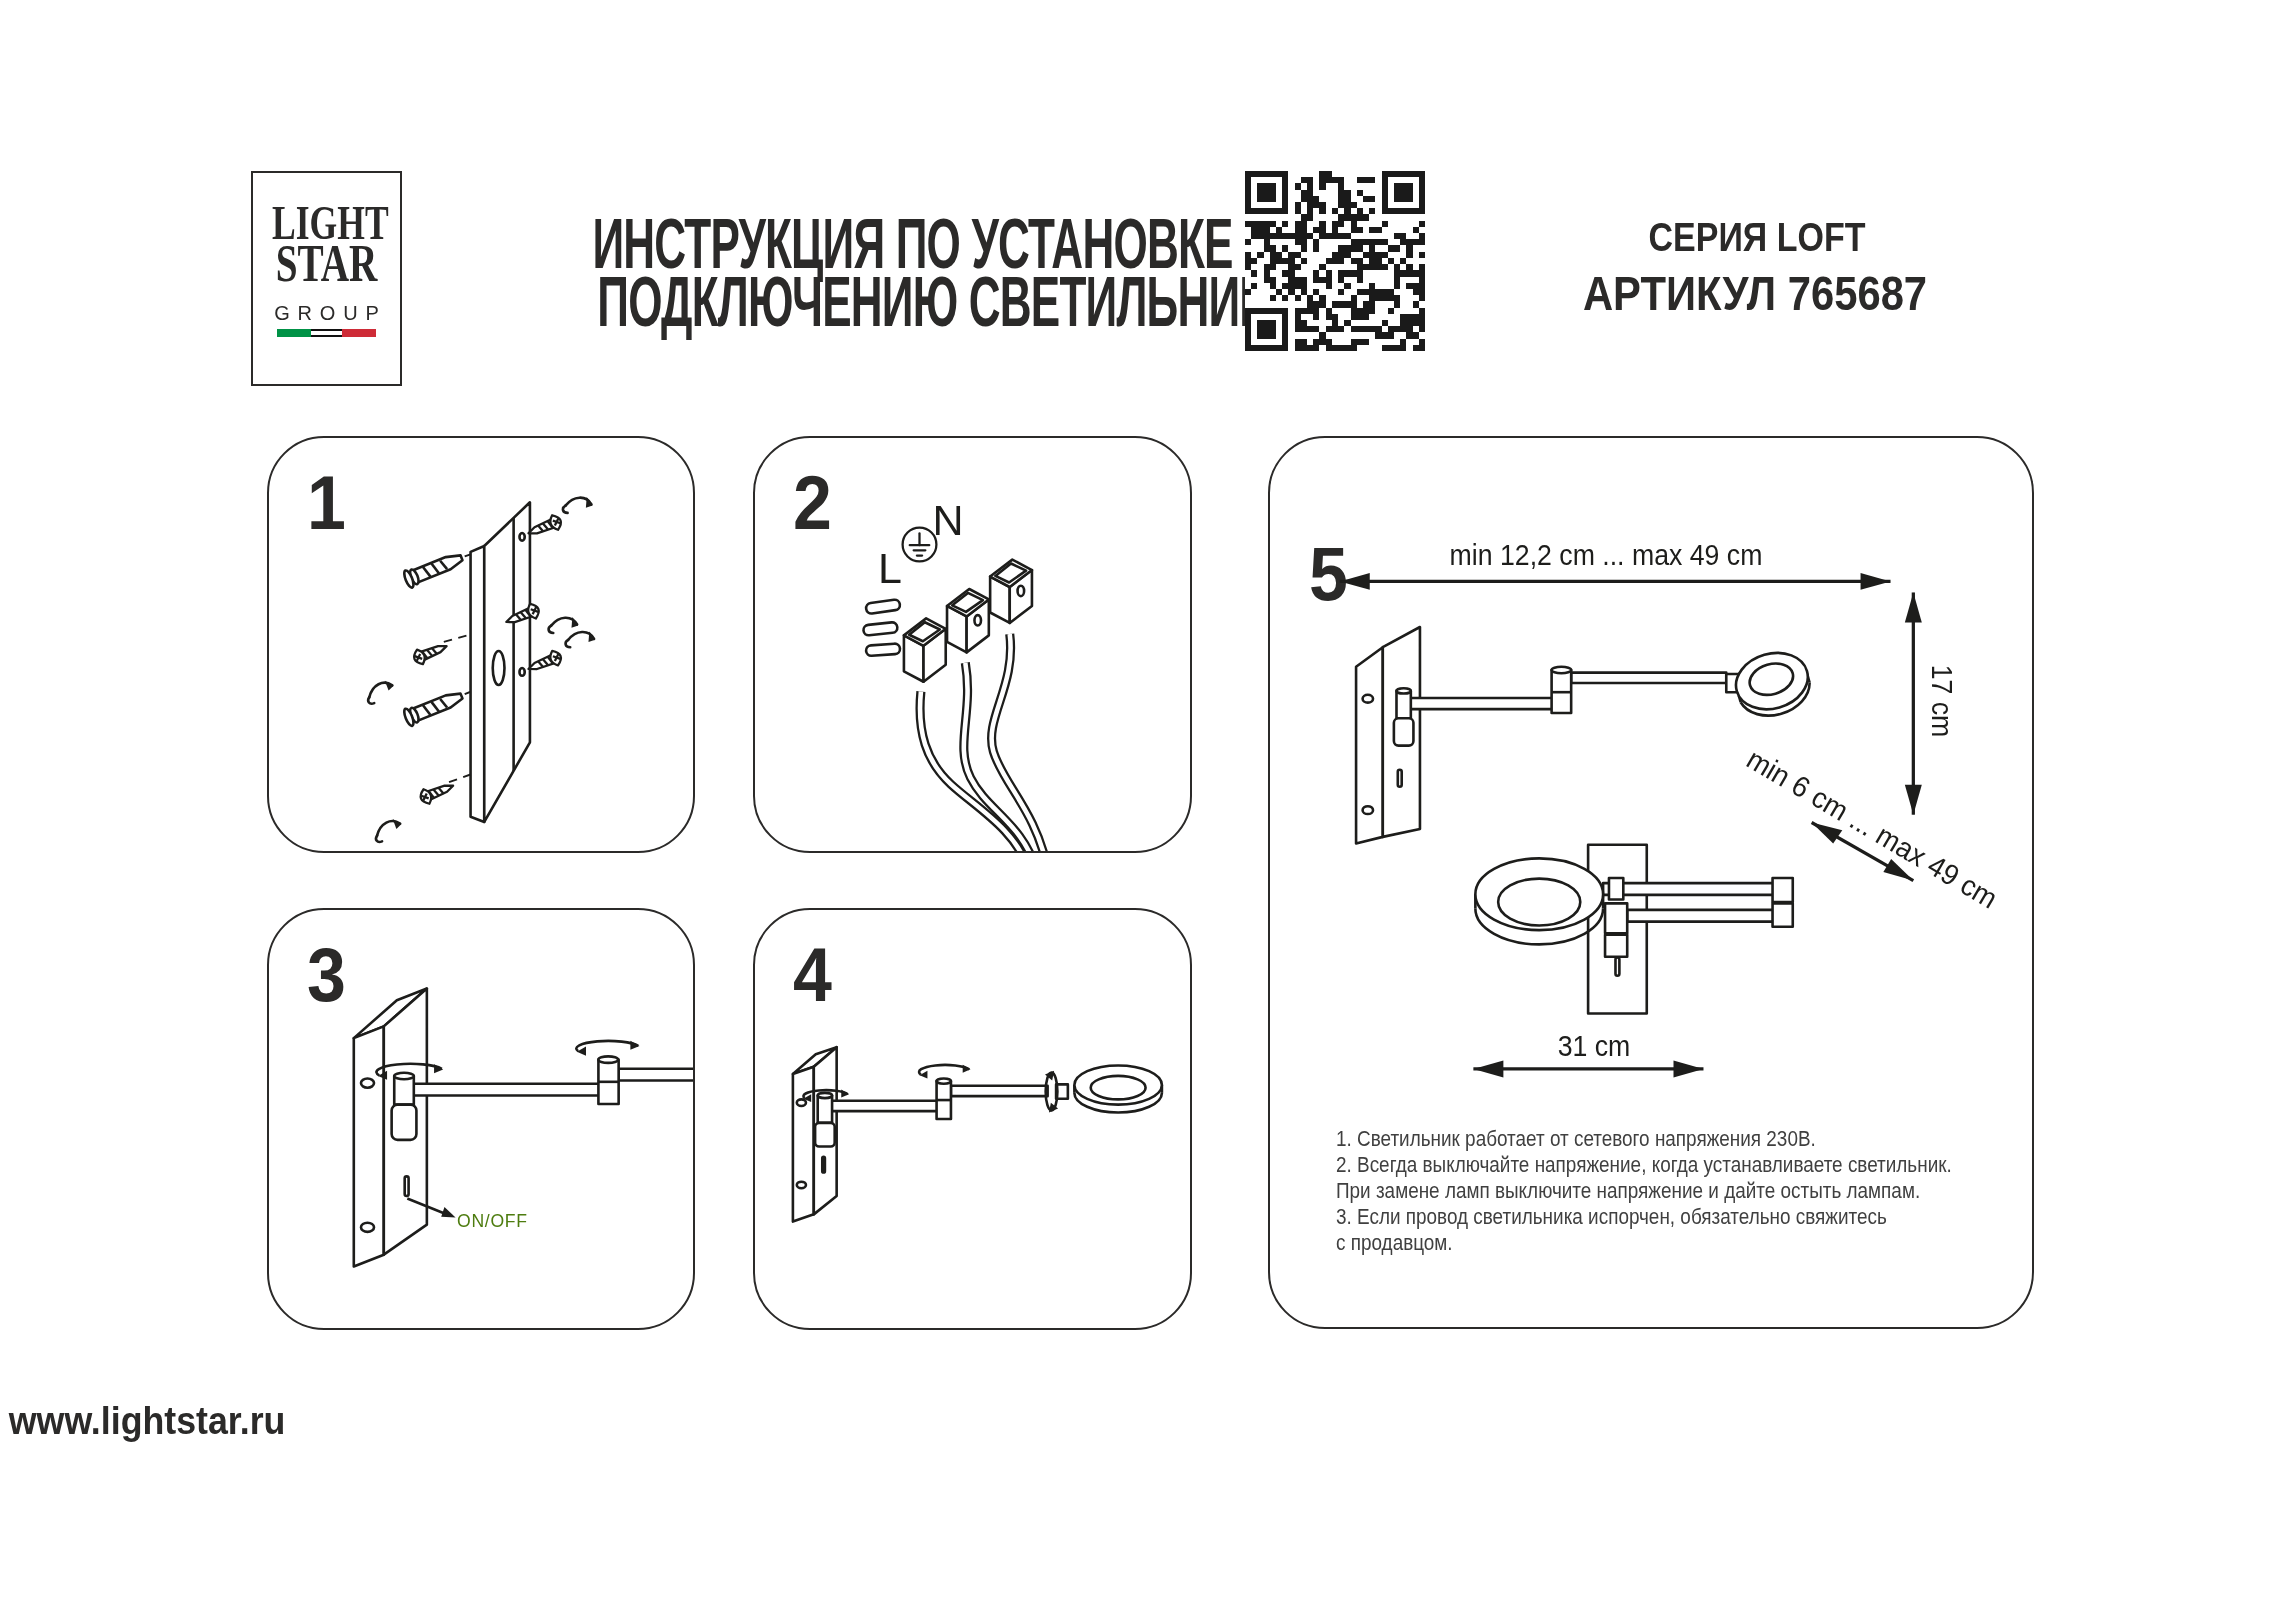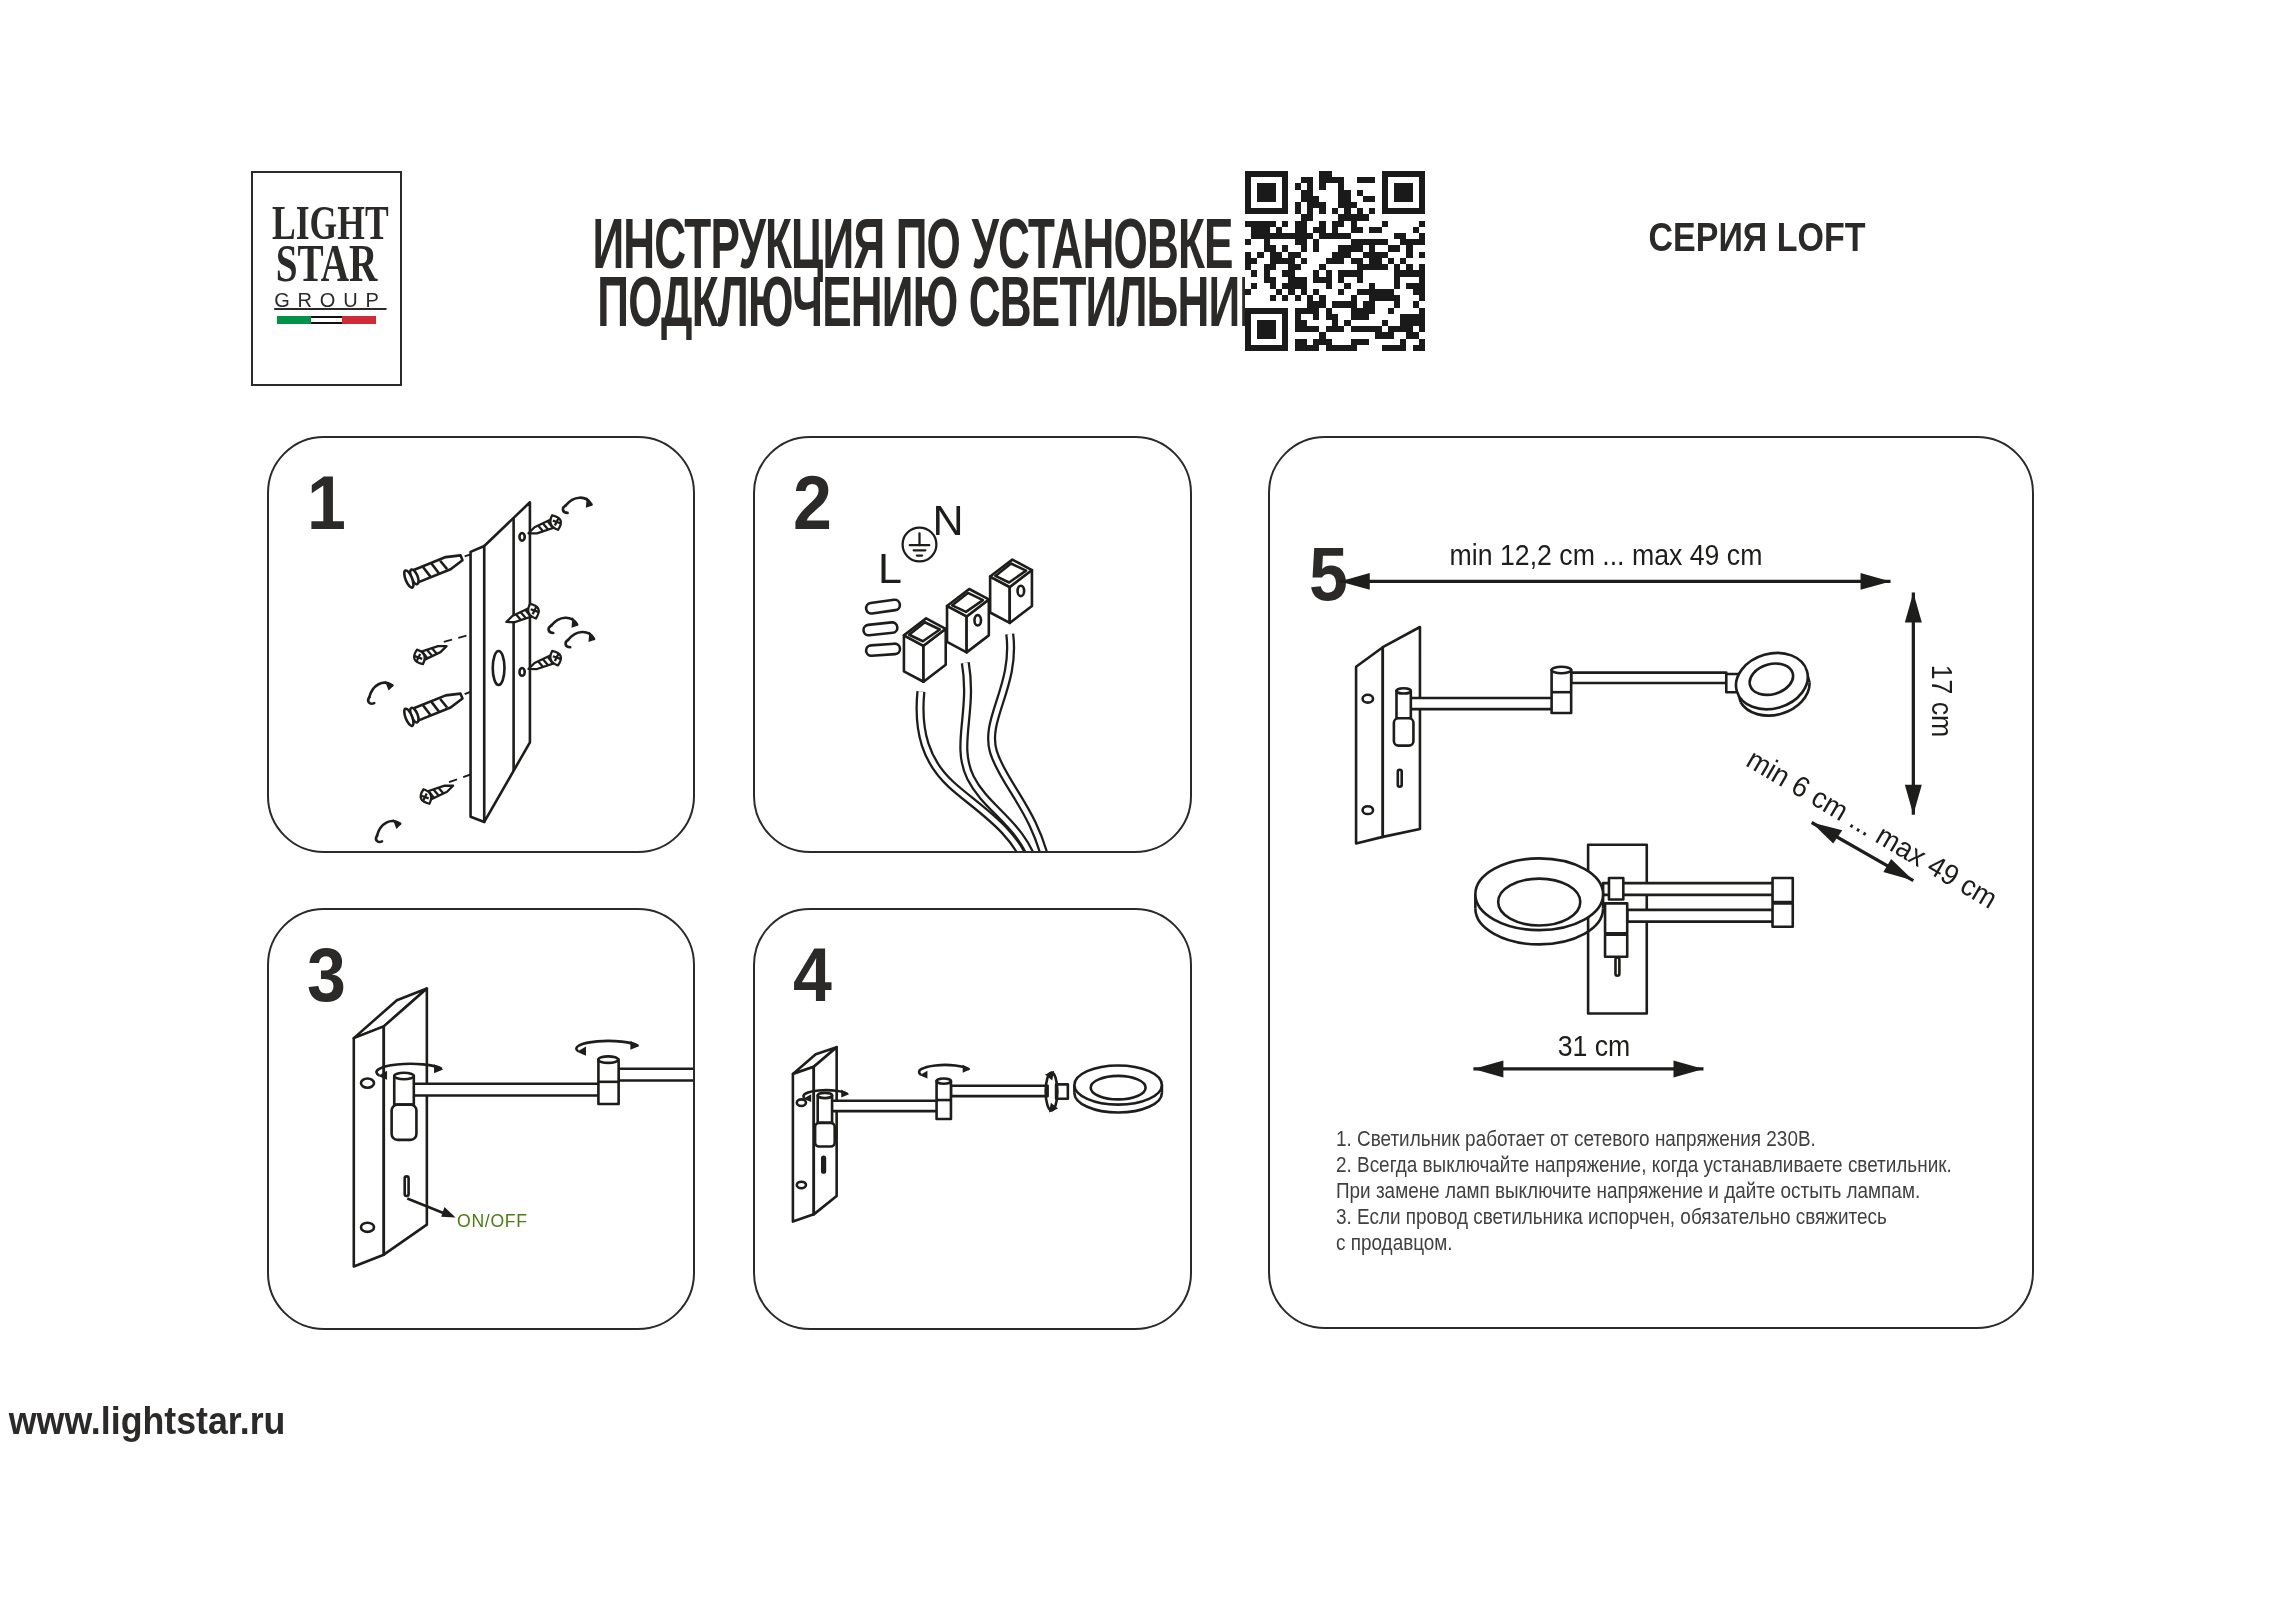--- a/index.html
+++ b/index.html
@@ -6,21 +6,21 @@
   .page{position:relative;width:2284px;height:1616px;background:#fff;overflow:hidden;
         font-family:"Liberation Sans",sans-serif;color:#2b2a29;}
   .abs{position:absolute;}
   
   .logo-box{position:absolute;left:251px;top:171px;width:151px;height:215px;
             border:2.6px solid #2b2a29;box-sizing:border-box;text-align:center;padding-top:30px;}
   .logo-light{font-family:"Liberation Serif",serif;font-weight:700;font-size:48px;line-height:39px;
               transform:scaleX(.74);transform-origin:center;white-space:nowrap;}
   .logo-star{font-family:"Liberation Serif",serif;font-weight:700;font-size:53px;line-height:43px;
              transform:scaleX(.74);transform-origin:center;white-space:nowrap;}
-  .logo-group{font-size:20px;line-height:19.5px;letter-spacing:7.8px;margin-top:6px;text-indent:7.8px;white-space:nowrap;text-decoration:underline;}
+  .logo-group{font-size:20px;line-height:19.5px;letter-spacing:7.8px;margin-top:19px;text-indent:7.8px;white-space:nowrap;}
   .flag{width:99px;height:7.8px;margin:5.9px auto 0;display:flex;}
   .flag span{display:block;height:100%;}
   .title{position:absolute;left:392px;top:215px;width:912px;text-align:center;font-weight:700;}
   .title .tline{line-height:58px;font-size:70px;letter-spacing:-1.3px;white-space:nowrap;}
   .title .tline>span{display:inline-block;transform:scaleX(.63);transform-origin:center;white-space:nowrap;}
   .qr{position:absolute;left:1245px;top:171px;width:180px;height:180px;}
   .series{position:absolute;left:1757px;top:196px;transform:translateX(-50%);font-size:40px;font-weight:700;white-space:nowrap;margin-top:19px;}
   .series>span{display:inline-block;transform:scaleX(.85);transform-origin:center;}
   .article{position:absolute;left:1755px;top:266px;transform:translateX(-50%);font-size:48px;font-weight:700;white-space:nowrap;}
   .article>span{display:inline-block;transform:scaleX(.87);transform-origin:center;}
@@ -487,20 +487,21 @@
         <rect x="22" y="28" width="1" height="1"></rect>
         <rect x="23" y="28" width="1" height="1"></rect>
         <rect x="24" y="28" width="1" height="1"></rect>
         <rect x="25" y="28" width="1" height="1"></rect>
         <rect x="27" y="28" width="1" height="1"></rect>
         <rect x="28" y="28" width="1" height="1"></rect>
       </g>
     </svg>
 
   <div class="series"><span>СЕРИЯ LOFT</span></div>
+  <div class="article"><span>АРТИКУЛ 765687</span></div>
 
   <div class="panel p1">
     <div class="num">1</div>
     <svg class="draw" viewBox="0 0 650 632">
       <defs>
         <g id="dowel" stroke="#1d1d1b" stroke-width="4" fill="#fff" stroke-linejoin="round">
           <path d="M-38,-10 H18 L40,-4 V4 L18,10 H-38 Z"></path>
           <line x1="-20" y1="-9" x2="-15" y2="9"></line>
           <line x1="-6" y1="-9" x2="-1" y2="9"></line>
           <line x1="8" y1="-8" x2="13" y2="8"></line>

